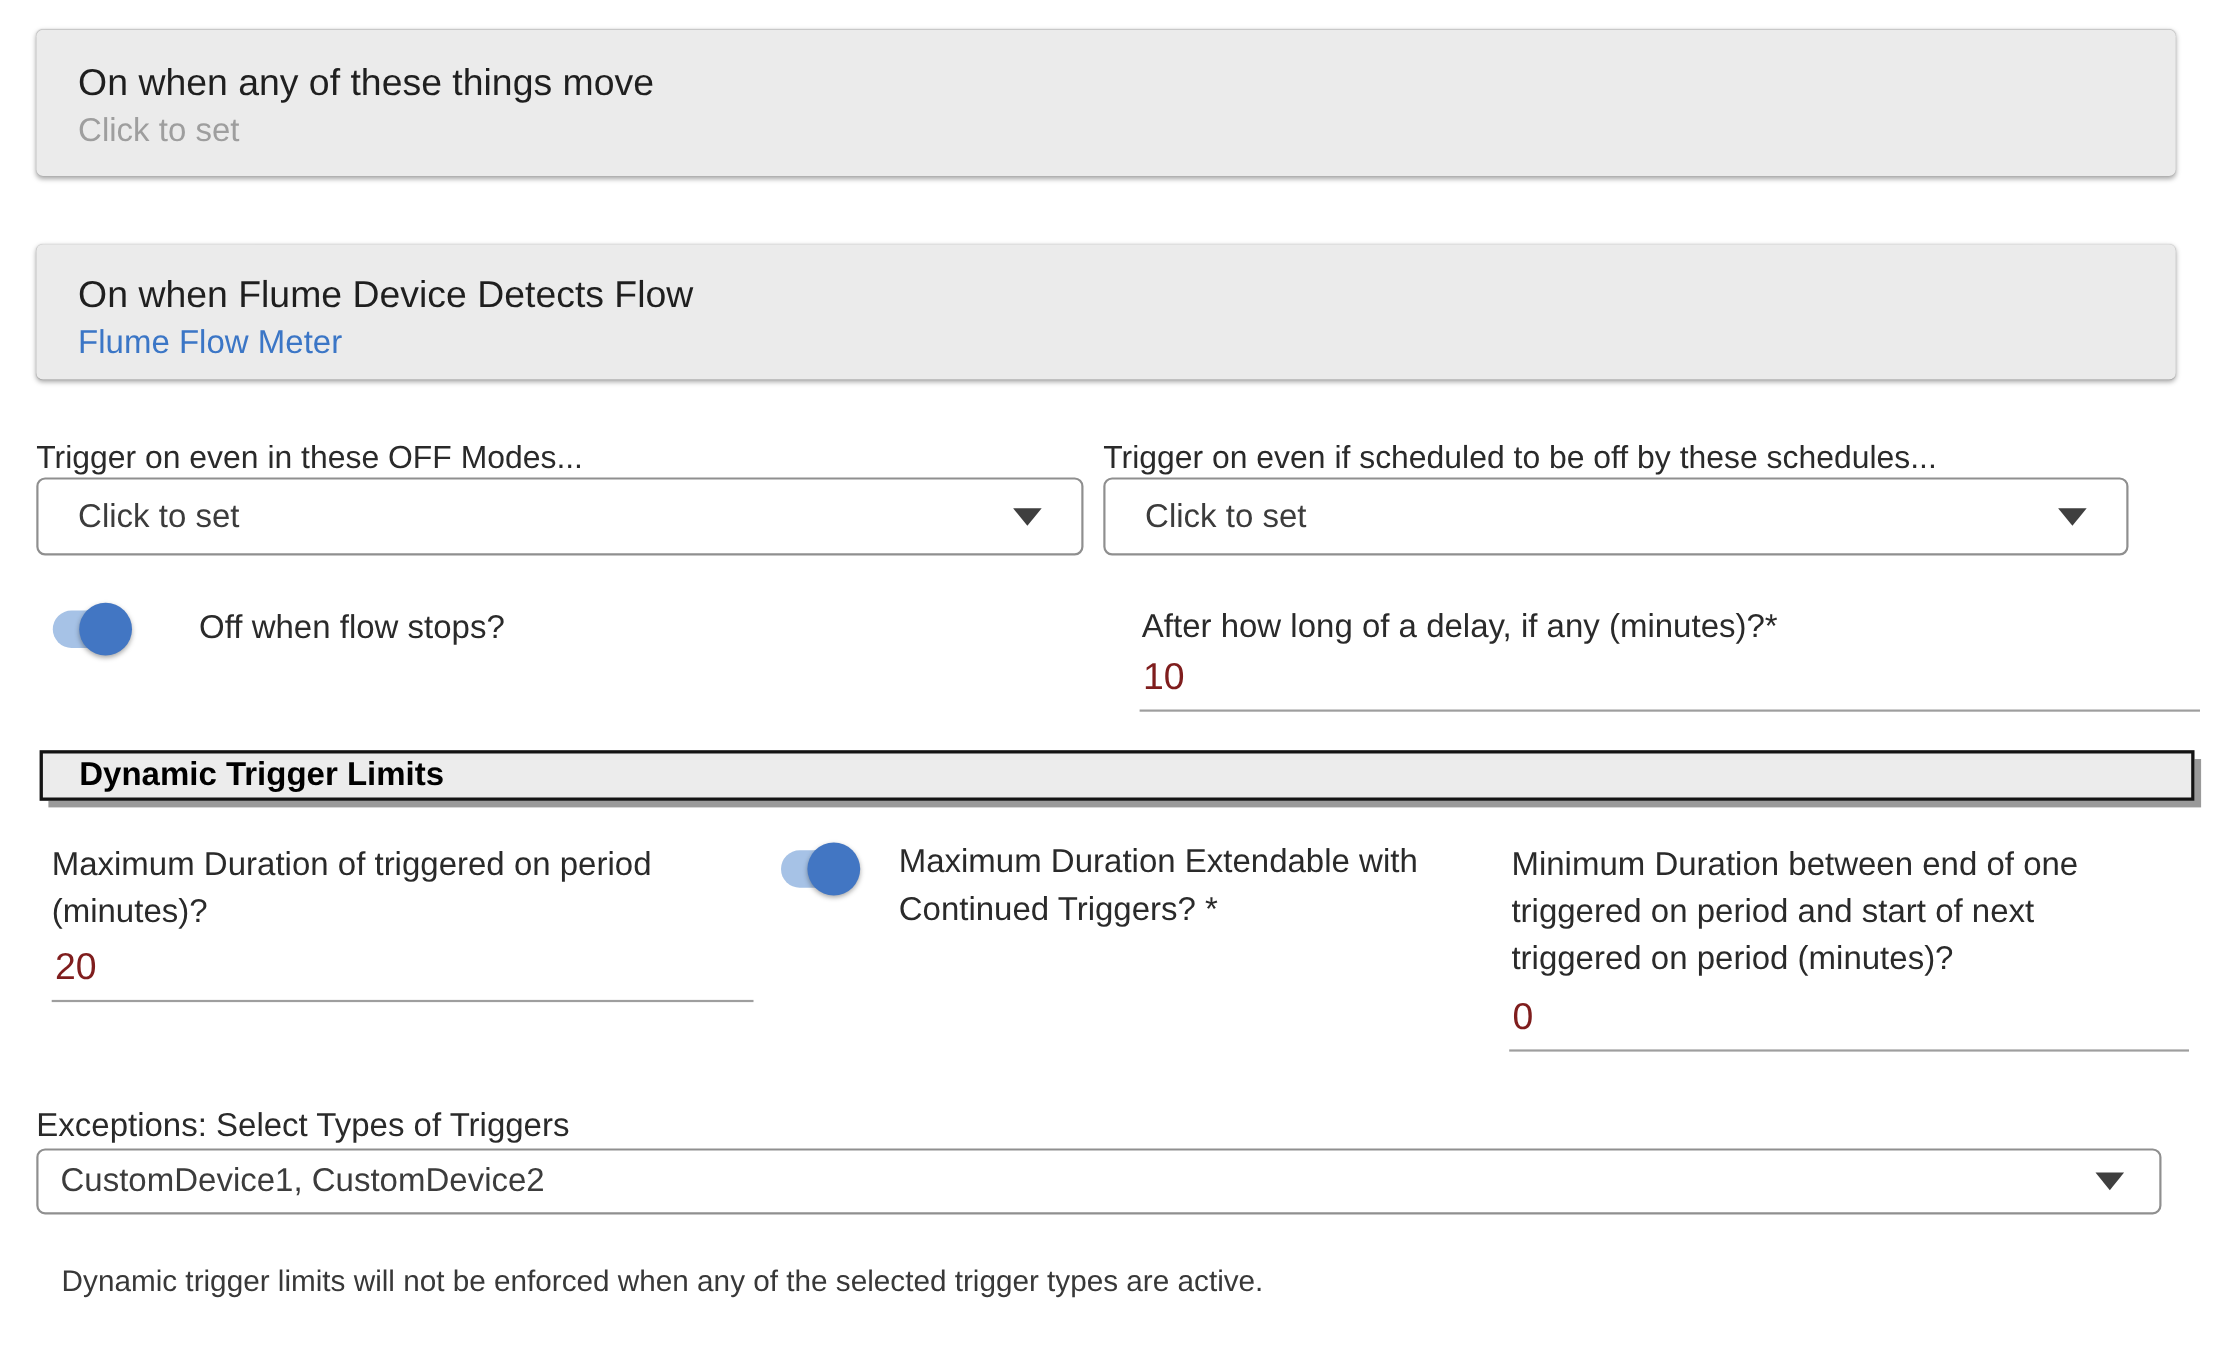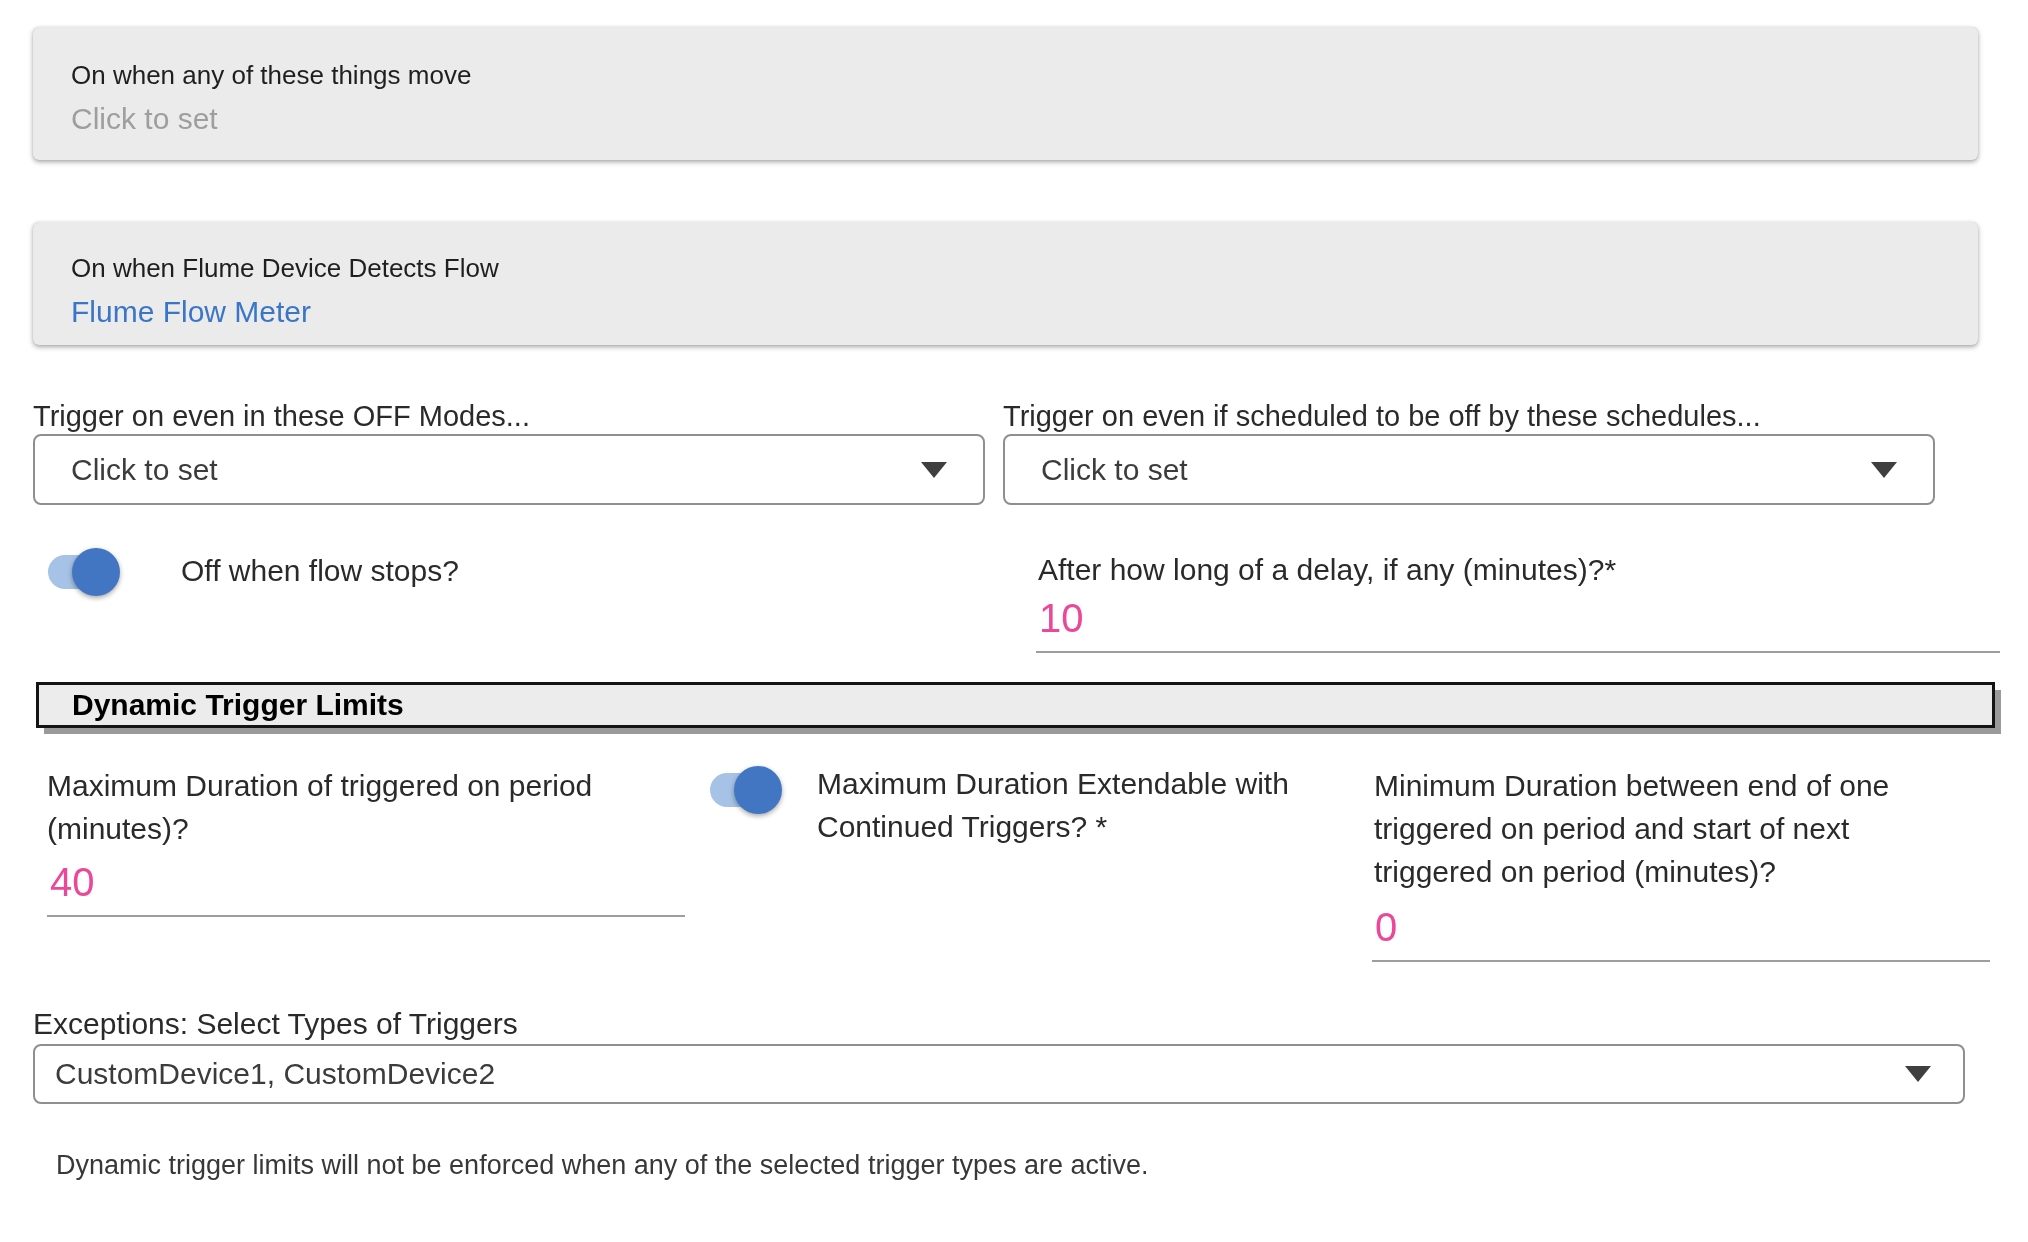--- a/index.html
+++ b/index.html
@@ -14,21 +14,21 @@
   }
   *{margin:0;padding:0;box-sizing:border-box;}
   html,body{background:#fff;}
   body{font-family:"Liberation Sans","DejaVu Sans",sans-serif;color:var(--text-primary);}
   #root{position:relative;width:2028px;height:1242px;background:#fff;overflow:hidden;}
 
   
   .card{position:absolute;left:33px;width:1945px;background:var(--card-bg);
         border-radius:6px;box-shadow:0 2px 5px rgba(0,0,0,.35),0 0 1px rgba(0,0,0,.2);
         padding:28px 0 0 38px;}
-  .card-title{font-size:26px;line-height:40px;color:var(--text-primary);}
+  .card-title{font-size:34px;line-height:40px;color:var(--text-primary);}
   .card-sub{font-size:30px;line-height:40px;margin-top:4px;color:var(--text-placeholder);}
   .card-link{font-size:30px;line-height:40px;margin-top:4px;color:var(--link-blue);cursor:pointer;display:inline-block;}
 
   
   .field-label{position:absolute;font-size:29px;line-height:36px;color:#2a2a2a;white-space:nowrap;}
 
   
   .select-box{position:absolute;height:71px;background:#fff;border:2px solid var(--border-gray);
               border-radius:8px;display:flex;align-items:center;cursor:pointer;}
   .select-value{font-size:30px;color:#3c3c3c;padding-left:36px;flex:1;white-space:nowrap;overflow:hidden;}
@@ -39,21 +39,21 @@
   .switch{position:absolute;width:72px;height:48px;cursor:pointer;}
   .switch .track{position:absolute;left:0;top:7px;width:62px;height:34px;border-radius:17px;background:#c7c7c7;}
   .switch .thumb{position:absolute;left:0;top:0;width:48px;height:48px;border-radius:50%;background:#fafafa;
                  box-shadow:0 2px 5px rgba(0,0,0,.35);}
   .switch.on .track{background:var(--toggle-track);}
   .switch.on .thumb{left:24px;background:var(--toggle-thumb);}
 
   .toggle-label{position:absolute;font-size:30px;line-height:41px;color:#2a2a2a;}
 
   
-  .uline-input{position:absolute;font-size:40px;color:#ec4899;border-bottom:2px solid var(--underline-gray);
+  .uline-input{position:absolute;font-size:34px;color:#7f1d1d;border-bottom:2px solid var(--underline-gray);
                padding:0 0 10px 3px;cursor:text;}
 
   
   .section-header{position:absolute;left:36px;top:682px;width:1959px;height:46px;background:#ececec;
                   border:3px solid #141414;box-shadow:7px 7px 0 -1px #9a9a9a;
                   display:flex;align-items:center;padding-left:33px;}
   .section-header span{font-size:30px;font-weight:bold;color:#000;}
 
   .multiline-label{position:absolute;font-size:30px;line-height:43px;color:#2a2a2a;}
 
@@ -93,21 +93,21 @@
   <div class="toggle-label" style="left:157px;top:550px;margin-left:24px;">Off when flow stops?</div>
 
   <div class="field-label" style="left:1038px;top:552px;font-size:30px;">After how long of a delay, if any (minutes)?*</div>
   <div class="uline-input" style="left:1036px;top:596px;width:964px;">10</div>
 
   <div class="section-header">
     <span>Dynamic Trigger Limits</span>
   </div>
 
   <div class="multiline-label" style="left:47px;top:764px;width:640px;">Maximum Duration of triggered on period (minutes)?</div>
-  <div class="uline-input" style="left:47px;top:860px;width:638px;">40</div>
+  <div class="uline-input" style="left:47px;top:860px;width:638px;">20</div>
 
   <div class="switch on" style="left:710px;top:766px;">
     <div class="track"></div>
     <div class="thumb"></div>
   </div>
   <div class="multiline-label" style="left:817px;top:762px;width:520px;">Maximum Duration Extendable with Continued Triggers? *</div>
 
   <div class="multiline-label" style="left:1374px;top:764px;width:580px;">Minimum Duration between end of one triggered on period and start of next triggered on period (minutes)?</div>
   <div class="uline-input" style="left:1372px;top:905px;width:618px;">0</div>
 

